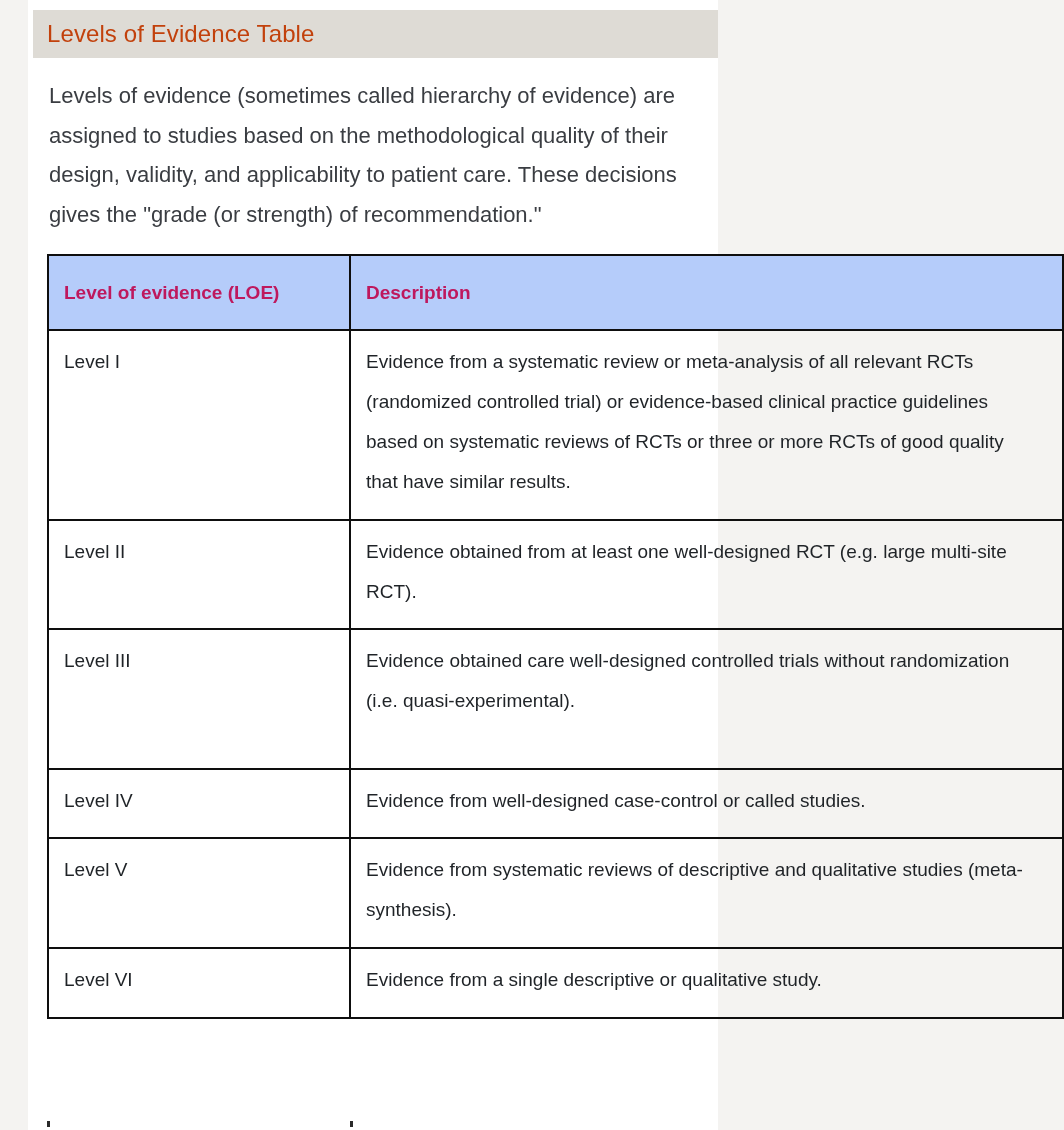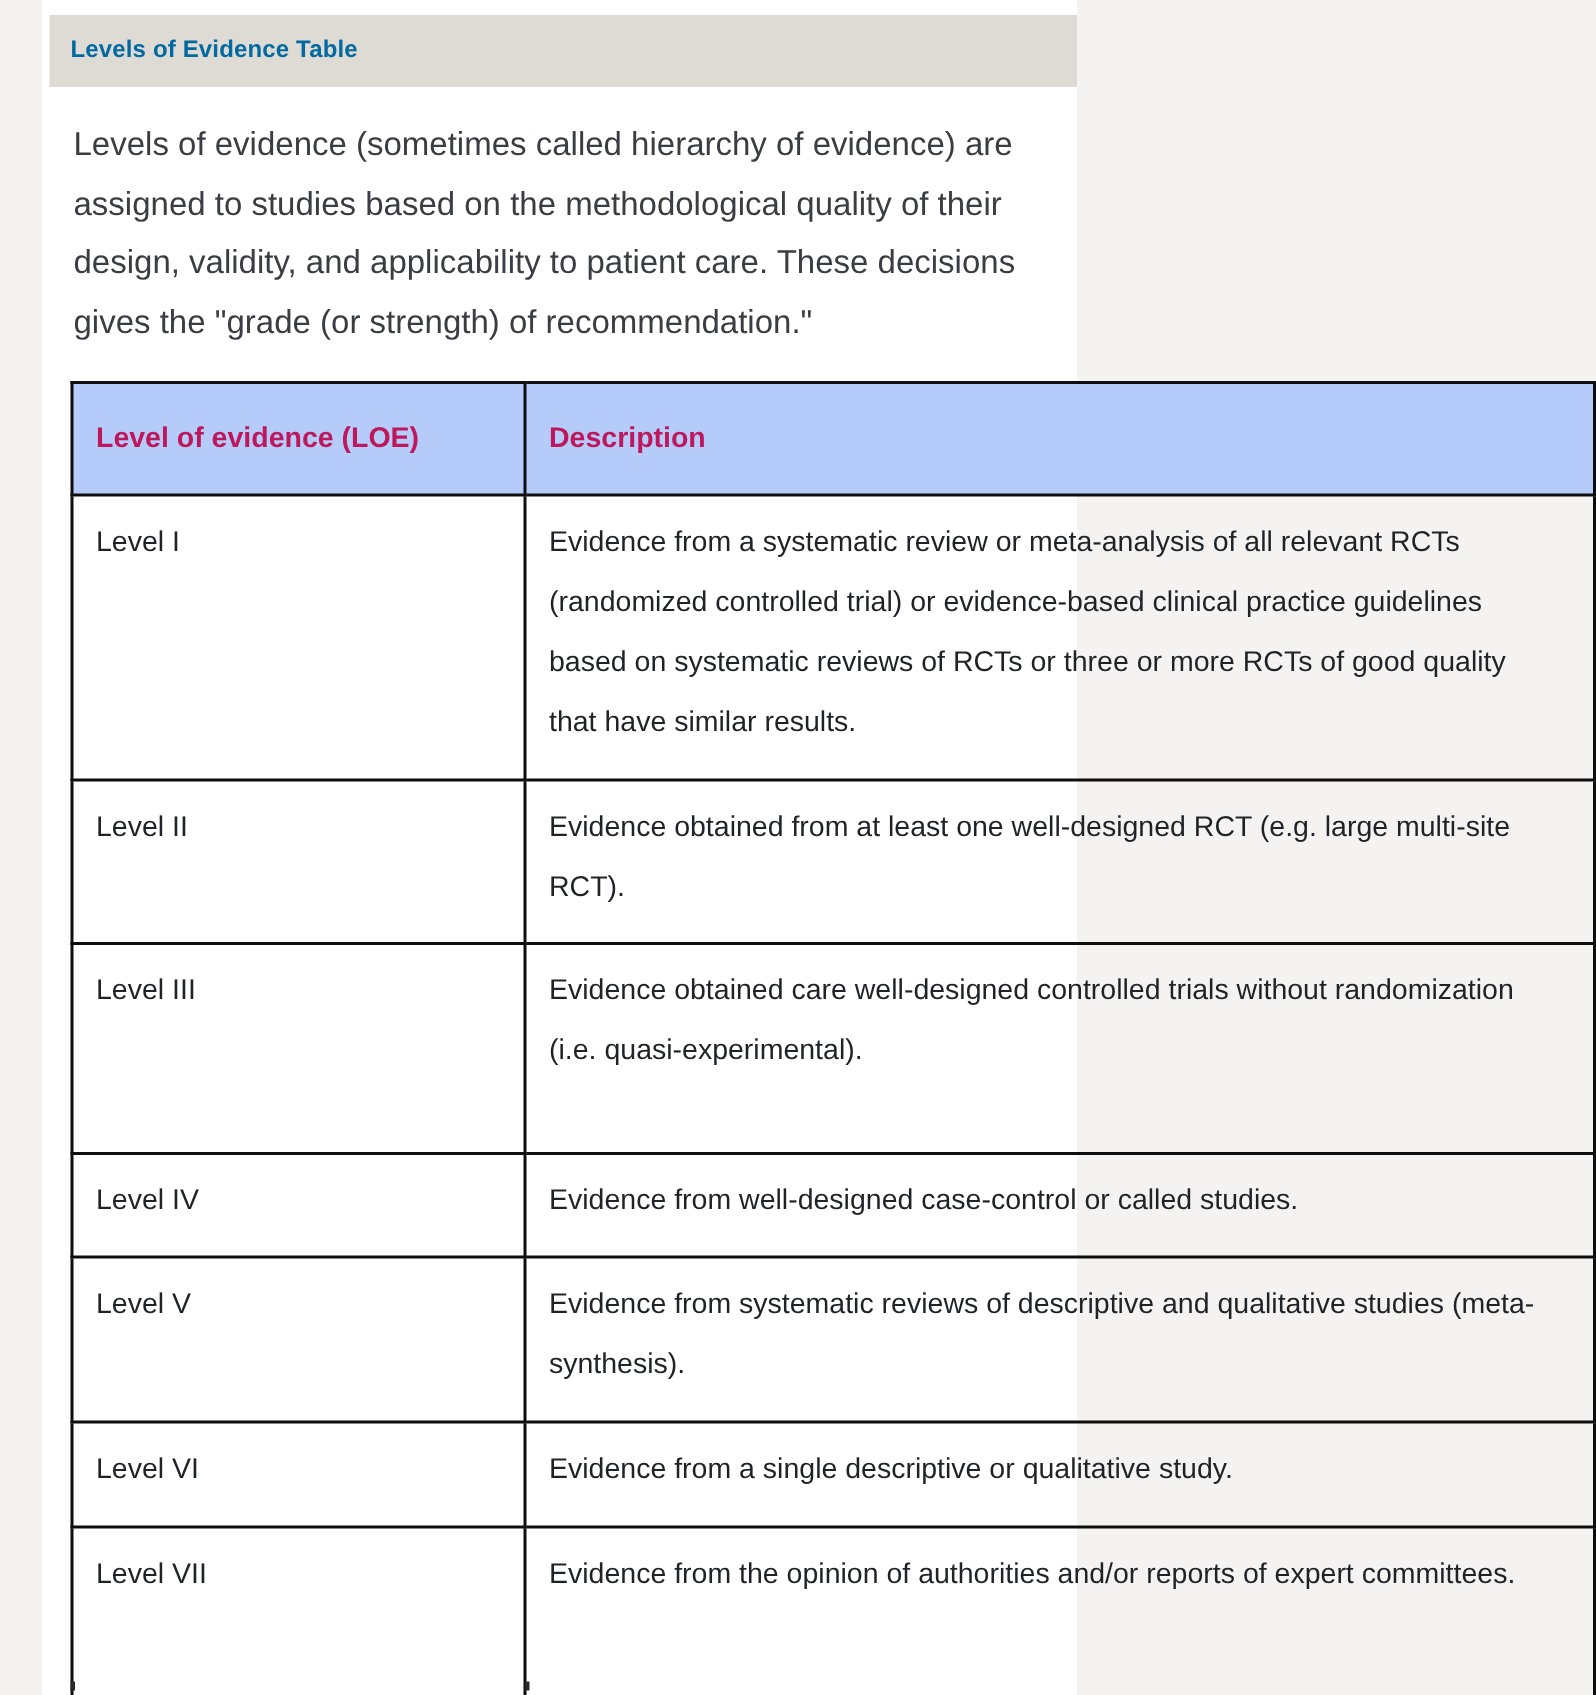--- a/index.html
+++ b/index.html
@@ -28,23 +28,23 @@
     top: 10px;
     width: 685px;
     height: 48px;
     background: #dedbd5;
     display: flex;
     align-items: center;
     box-sizing: border-box;
     padding-left: 14px;
   }
   .panel-title {
-    font-size: 16px;
-    font-weight: bold;
-    color: #0369a1;
+    font-size: 24px;
+    font-weight: normal;
+    color: #c2410c;
     letter-spacing: 0.1px;
   }
   .intro {
     position: absolute;
     left: 21px;
     top: 76px;
     width: 648px;
     margin: 0;
     font-size: 22px;
     line-height: 39.5px;
@@ -141,21 +141,17 @@
         <td>Evidence from well-designed case-control or called studies.</td>
       </tr>
       <tr>
         <td>Level V</td>
         <td>Evidence from systematic reviews of descriptive and qualitative studies (meta-synthesis).</td>
       </tr>
       <tr>
         <td>Level VI</td>
         <td>Evidence from a single descriptive or qualitative study.</td>
       </tr>
-      <tr>
-        <td>Level VII</td>
-        <td>Evidence from the opinion of authorities and/or reports of expert committees.</td>
-      </tr>
     </tbody>
 </table>
 
 <div class="stub stub-left"></div>
 <div class="stub stub-mid"></div>
 
 </body></html>

